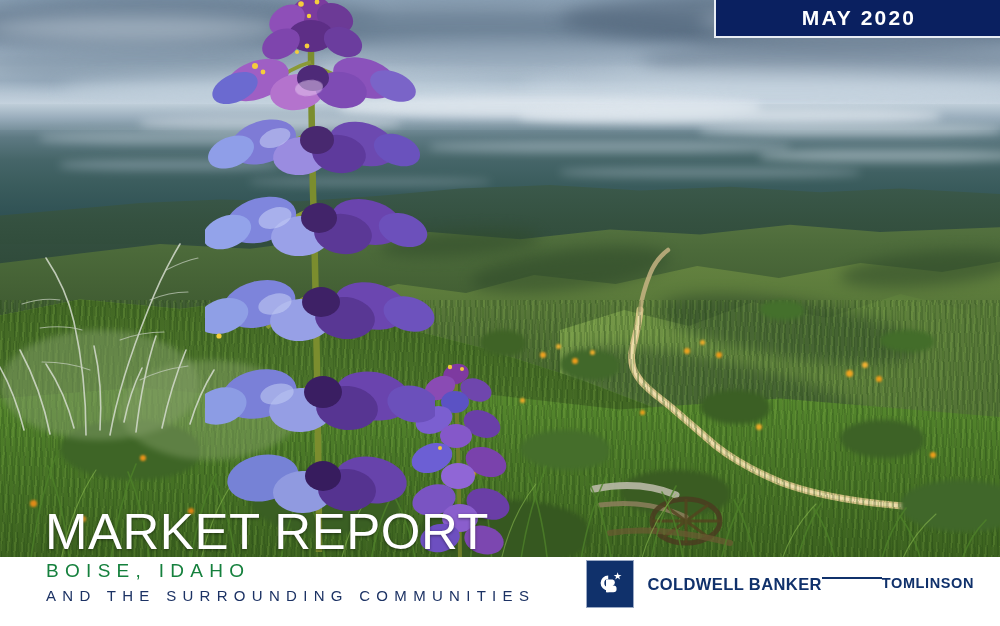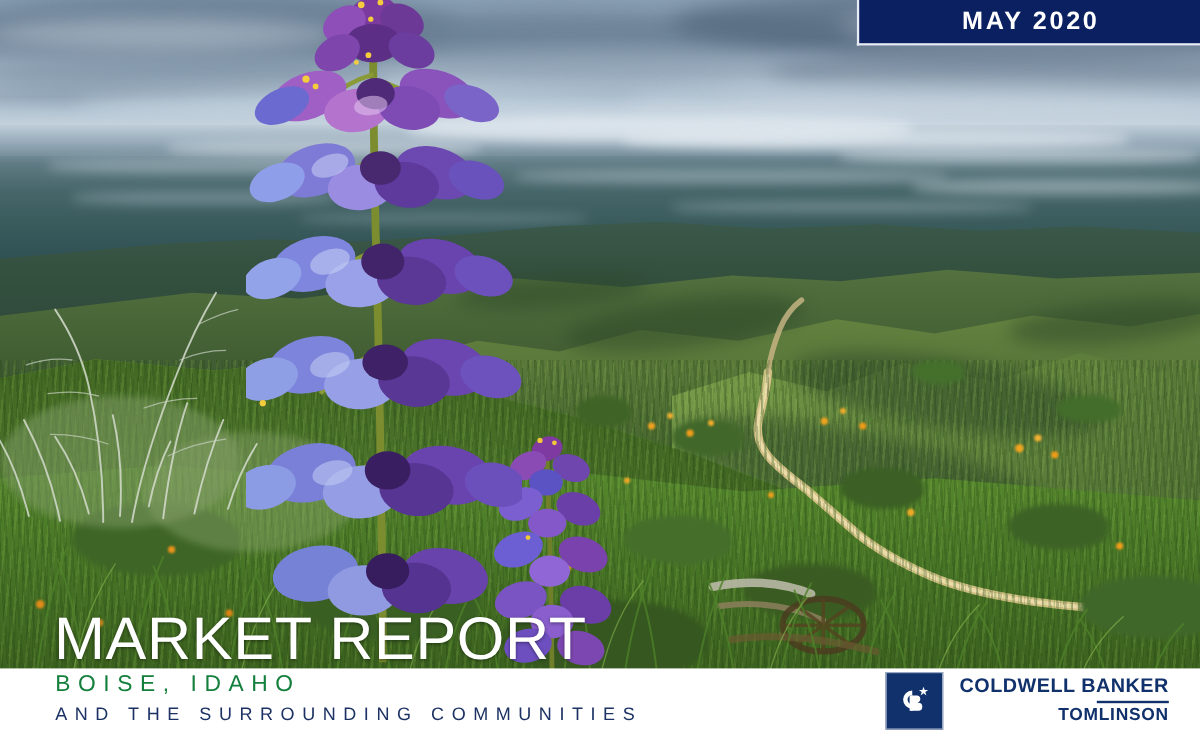--- a/index.html
+++ b/index.html
@@ -242,21 +242,21 @@
     display:flex; align-items:center; gap:14px;
     z-index:26;
   }
   .logo-mark {
     width:48px; height:48px;
     background:#10316b;
     border:1.5px solid #9aa9c4;
     display:flex; align-items:center; justify-content:center;
     flex:0 0 auto;
   }
-  .logo-words { display:flex; flex-direction:column; align-items:flex-end; }
+  .logo-words { display:flex; flex-direction:row; align-items:flex-start; }
   .brand-main {
     color:#10316b;
     font-size:16.5px;
     font-weight:bold;
     letter-spacing:0.4px;
     line-height:19px;
     white-space:nowrap;
     font-family:"Liberation Sans",sans-serif;
   }
   .brand-rule {

